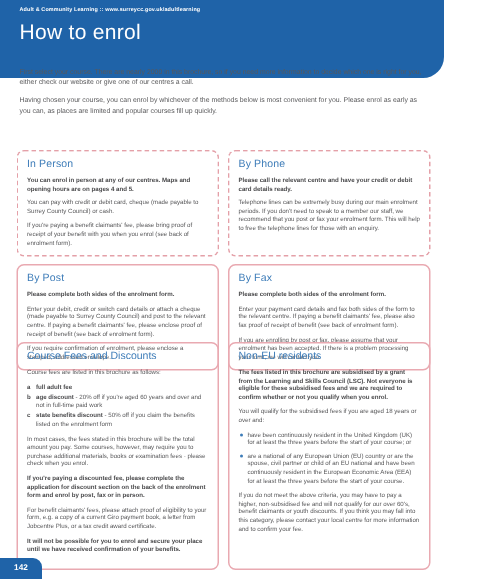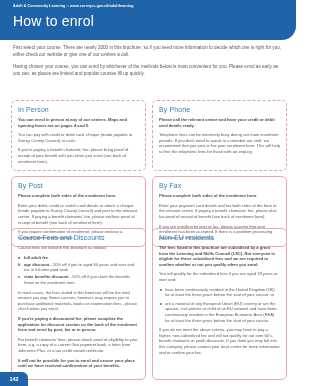--- a/index.html
+++ b/index.html
@@ -8,21 +8,21 @@
     background:#ffffff;
     font-family:"Liberation Sans", sans-serif;
     color:#4a4a4a;
     overflow:hidden;
     position:relative;
   }
   .page{position:relative;width:298px;height:386px;background:#fff;}
 
   
   .banner{
-    position:absolute;left:0;top:0;width:296px;height:40px;
+    position:absolute;left:0;top:0;width:296px;height:52px;
     background:#1f63a8;
     border-bottom-right-radius:14px;
     overflow:hidden;
   }
   .banner-kicker{
     position:absolute;left:13px;top:4px;
     font-size:3.6px;font-weight:bold;color:#ffffff;
     letter-spacing:.1px;white-space:nowrap;
   }
   .banner-title{

